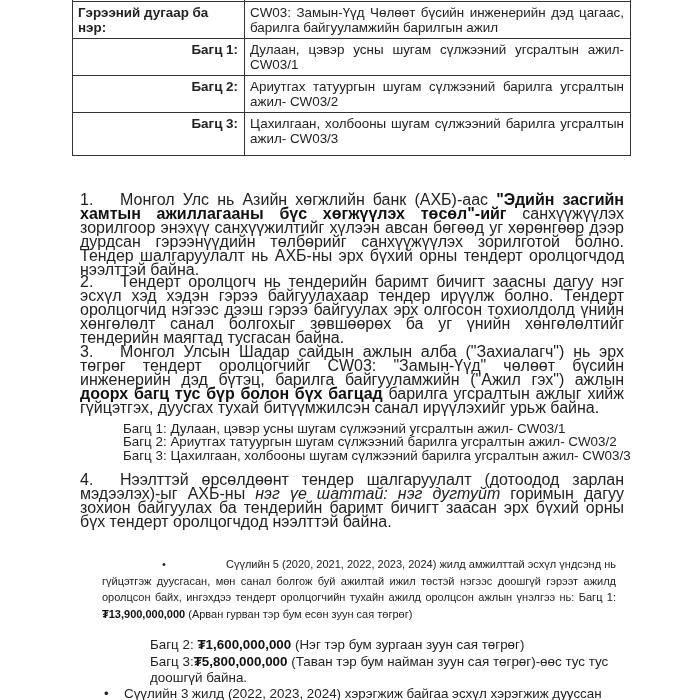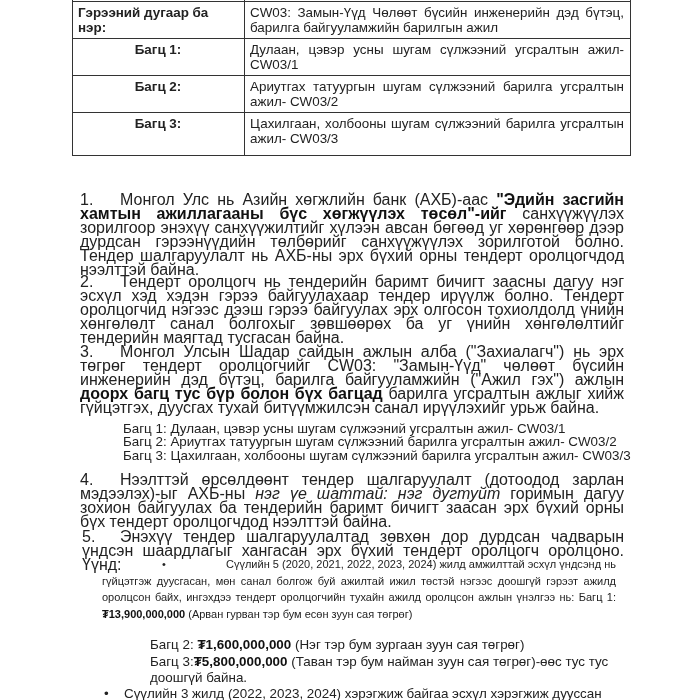--- a/index.html
+++ b/index.html
@@ -3,21 +3,21 @@
 <meta charset="utf-8">
 <style>
   html, body { margin:0; padding:0; background:#ffffff; }
   body { width:700px; height:700px; overflow:hidden; position:relative;
          font-family:"Liberation Sans", sans-serif; color:#222; }
   .page { position:absolute; left:0; top:0; width:700px; height:700px; }
   table.info { position:absolute; left:72px; top:-6px; width:559px; border-collapse:collapse;
                font-size:13.4px; line-height:15px; }
   table.info td { border:1.5px solid #333; vertical-align:top; padding:3px 6px 3px 5px; }
   table.info td.lbl { width:160px; font-weight:bold; }
-  table.info td.lbl.r { text-align:center; }
+  table.info td.lbl.r { text-align:right; }
   table.info td.val { text-align:justify; text-align-last:left; }
   table.info tr.stub td { height:6px; padding:0; }
   .para { position:absolute; left:80px; width:544px; font-size:16px; line-height:14px;
           text-align:justify; color:#222; }
   .para .num { display:inline-block; width:40px; }
   .para .num.w { width:38px; }
   .lots { position:absolute; left:123px; width:520px; font-size:13.4px; line-height:13.4px; }
   .lots div { white-space:nowrap; }
   b { font-weight:bold; color:#111; }
   i { font-style:italic; }
@@ -34,21 +34,21 @@
 <div class="page">
 
   <table class="info">
     <tbody>
         <tr class="stub">
           <td></td>
           <td></td>
         </tr>
     <tr>
       <td class="lbl" style="height:30px">Гэрээний дугаар ба нэр:</td>
-      <td class="val">CW03: Замын-Үүд Чөлөөт бүсийн инженерийн дэд бүтэц, барилга байгууламжийн барилгын ажил</td>
+      <td class="val">CW03: Замын-Үүд Чөлөөт бүсийн инженерийн дэд цагаас, барилга байгууламжийн барилгын ажил</td>
     </tr>
     <tr>
       <td class="lbl r" style="height:30px">Багц 1:</td>
       <td class="val">Дулаан, цэвэр усны шугам сүлжээний угсралтын ажил- CW03/1</td>
     </tr>
     <tr>
       <td class="lbl r" style="height:24px">Багц 2:</td>
       <td class="val">Ариутгах татуургын шугам сүлжээний барилга угсралтын ажил- CW03/2</td>
     </tr>
     <tr>
@@ -73,23 +73,20 @@
   <div class="lots" style="top:422px">
     <div>Багц 1: Дулаан, цэвэр усны шугам сүлжээний угсралтын ажил-  CW03/1</div>
     <div>Багц 2: Ариутгах татуургын шугам сүлжээний барилга угсралтын ажил- CW03/2</div>
     <div>Багц 3: Цахилгаан, холбооны шугам сүлжээний барилга угсралтын ажил- CW03/3</div>
   </div>
 
   <div class="para" style="top:473px">
     <span class="num">4.</span><span>Нээлттэй өрсөлдөөнт тендер шалгаруулалт (дотоодод зарлан мэдээлэх)-ыг АХБ-ны </span><i>нэг үе шаттай: нэг дугтуйт</i><span> горимын дагуу зохион байгуулах ба тендерийн баримт бичигт заасан эрх бүхий орны бүх тендерт оролцогчдод нээлттэй байна.</span>
   </div>
 
-  <div class="para" style="top:530px;left:82px;width:542px">
-    <span class="num w">5.</span><span>Энэхүү тендер шалгаруулалтад зөвхөн дор дурдсан чадварын үндсэн шаардлагыг хангасан эрх бүхий тендерт оролцогч оролцоно. Үүнд:</span>
-  </div>
 
   <div class="bul" style="top:556px">
     <span style="display:inline-block;width:0;position:relative;left:10px"></span><span style="display:inline-block;padding-left:60px;width:64px">•</span><span>Сүүлийн 5 (2020, 2021, 2022, 2023, 2024) жилд амжилттай эсхүл үндсэнд нь гүйцэтгэж дуусгасан, мөн санал болгож буй ажилтай ижил төстэй нэгээс доошгүй гэрээт ажилд оролцсон байх, ингэхдээ тендерт оролцогчийн тухайн ажилд оролцсон ажлын үнэлгээ нь: Багц 1: </span><b>₮13,900,000,000</b><span> (Арван гурван тэр бум есөн зуун сая төгрөг)</span>
   </div>
 
   <div class="sub" style="top:637px">
     <div><span>Багц 2: </span><b>₮1,600,000,000</b><span> (Нэг тэр бум зургаан зуун сая төгрөг)</span></div>
     <div><span>Багц 3:</span><b>₮5,800,000,000</b><span> (Таван тэр бум найман зуун сая төгрөг)-өөс тус тус доошгүй байна.</span></div>
   </div>
 

